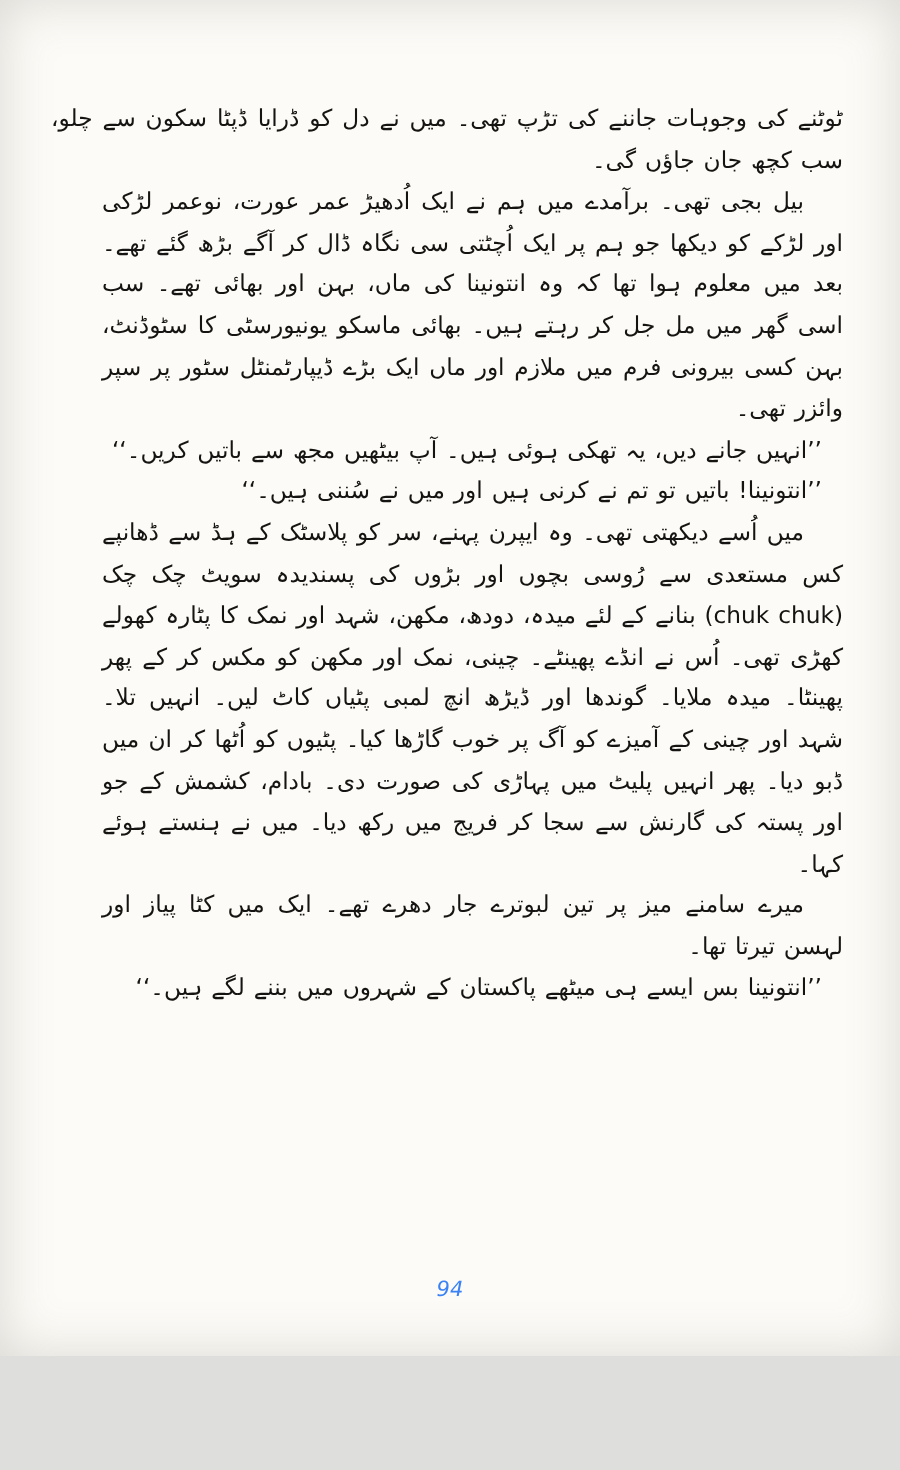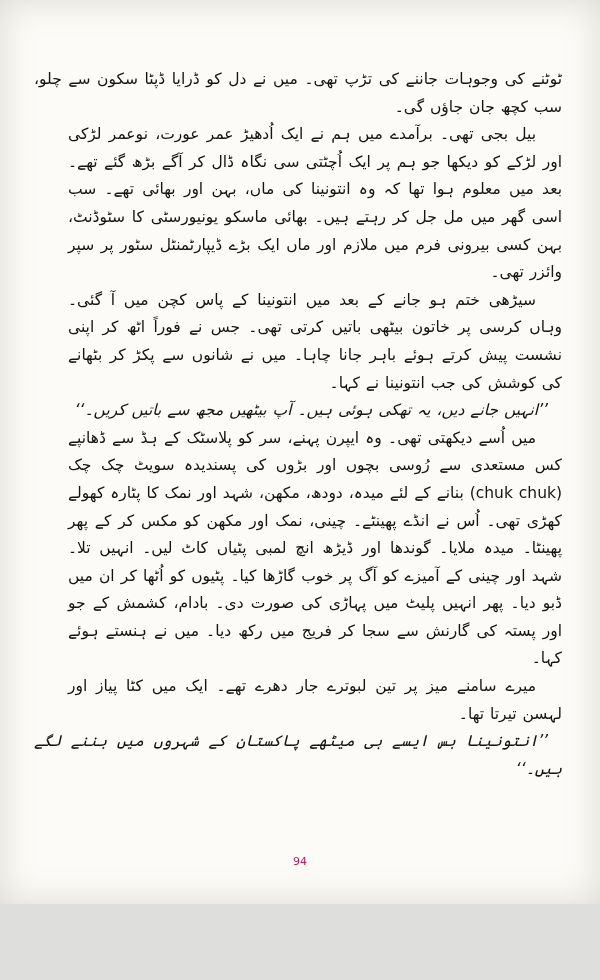--- a/index.html
+++ b/index.html
@@ -36,40 +36,40 @@
     text-align-last: right;
     letter-spacing: 0;
     word-spacing: 1px;
   }
   .para.indent {
     text-indent: 26px;
     margin-left: 34px;
   }
   .para.quote {
     text-indent: 14px;
-    font-style: italic;
   }
   .page-number {
     position: absolute;
     bottom: 36px;
     left: 0;
     right: 0;
     text-align: center;
-    font-size: 11px;
-    color: #be185d;
+    font-size: 14px;
+    color: #3b82f6;
     direction: ltr;
+    font-style: italic;
   }
 </style>
 </head>
 <body>
 
 <div class="page">
   <div class="text-block">
     <p class="para">ٹوٹنے کی وجوہات جاننے کی تڑپ تھی۔ میں نے دل کو ڈرایا ڈپٹا سکون سے چلو، سب کچھ جان جاؤں گی۔</p>
     <p class="para indent">بیل بجی تھی۔ برآمدے میں ہم نے ایک اُدھیڑ عمر عورت، نوعمر لڑکی اور لڑکے کو دیکھا جو ہم پر ایک اُچٹتی سی نگاہ ڈال کر آگے بڑھ گئے تھے۔ بعد میں معلوم ہوا تھا کہ وہ انتونینا کی ماں، بہن اور بھائی تھے۔ سب اسی گھر میں مل جل کر رہتے ہیں۔ بھائی ماسکو یونیورسٹی کا سٹوڈنٹ، بہن کسی بیرونی فرم میں ملازم اور ماں ایک بڑے ڈیپارٹمنٹل سٹور پر سپر وائزر تھی۔</p>
-    <p class="para indent">سیڑھی ختم ہو جانے کے بعد میں انتونینا کے پاس کچن میں آ گئی۔ وہاں کرسی پر خاتون بیٹھی باتیں کرتی تھی۔ جس نے فوراً اٹھ کر اپنی نشست پیش کرتے ہوئے باہر جانا چاہا۔ میں نے شانوں سے پکڑ کر بٹھانے کی کوشش کی جب انتونینا نے کہا۔</p>
     <p class="para quote">’’انہیں جانے دیں، یہ تھکی ہوئی ہیں۔ آپ بیٹھیں مجھ سے باتیں کریں۔‘‘</p>
+    <p class="para quote">’’انتونینا! باتیں تو تم نے کرنی ہیں اور میں نے سُننی ہیں۔‘‘</p>
     <p class="para indent">میں اُسے دیکھتی تھی۔ وہ ایپرن پہنے، سر کو پلاسٹک کے ہڈ سے ڈھانپے کس مستعدی سے رُوسی بچوں اور بڑوں کی پسندیدہ سویٹ چک چک (chuk chuk) بنانے کے لئے میدہ، دودھ، مکھن، شہد اور نمک کا پٹارہ کھولے کھڑی تھی۔ اُس نے انڈے پھینٹے۔ چینی، نمک اور مکھن کو مکس کر کے پھر پھینٹا۔ میدہ ملایا۔ گوندھا اور ڈیڑھ انچ لمبی پٹیاں کاٹ لیں۔ انہیں تلا۔ شہد اور چینی کے آمیزے کو آگ پر خوب گاڑھا کیا۔ پٹیوں کو اُٹھا کر ان میں ڈبو دیا۔ پھر انہیں پلیٹ میں پہاڑی کی صورت دی۔ بادام، کشمش کے جو اور پستہ کی گارنش سے سجا کر فریج میں رکھ دیا۔ میں نے ہنستے ہوئے کہا۔</p>
     <p class="para indent">میرے سامنے میز پر تین لبوترے جار دھرے تھے۔ ایک میں کٹا پیاز اور لہسن تیرتا تھا۔</p>
     <p class="para quote">’’انتونینا بس ایسے ہی میٹھے پاکستان کے شہروں میں بننے لگے ہیں۔‘‘</p>
   </div>
   <div class="page-number">94</div>
 </div>
 
 </body></html>

